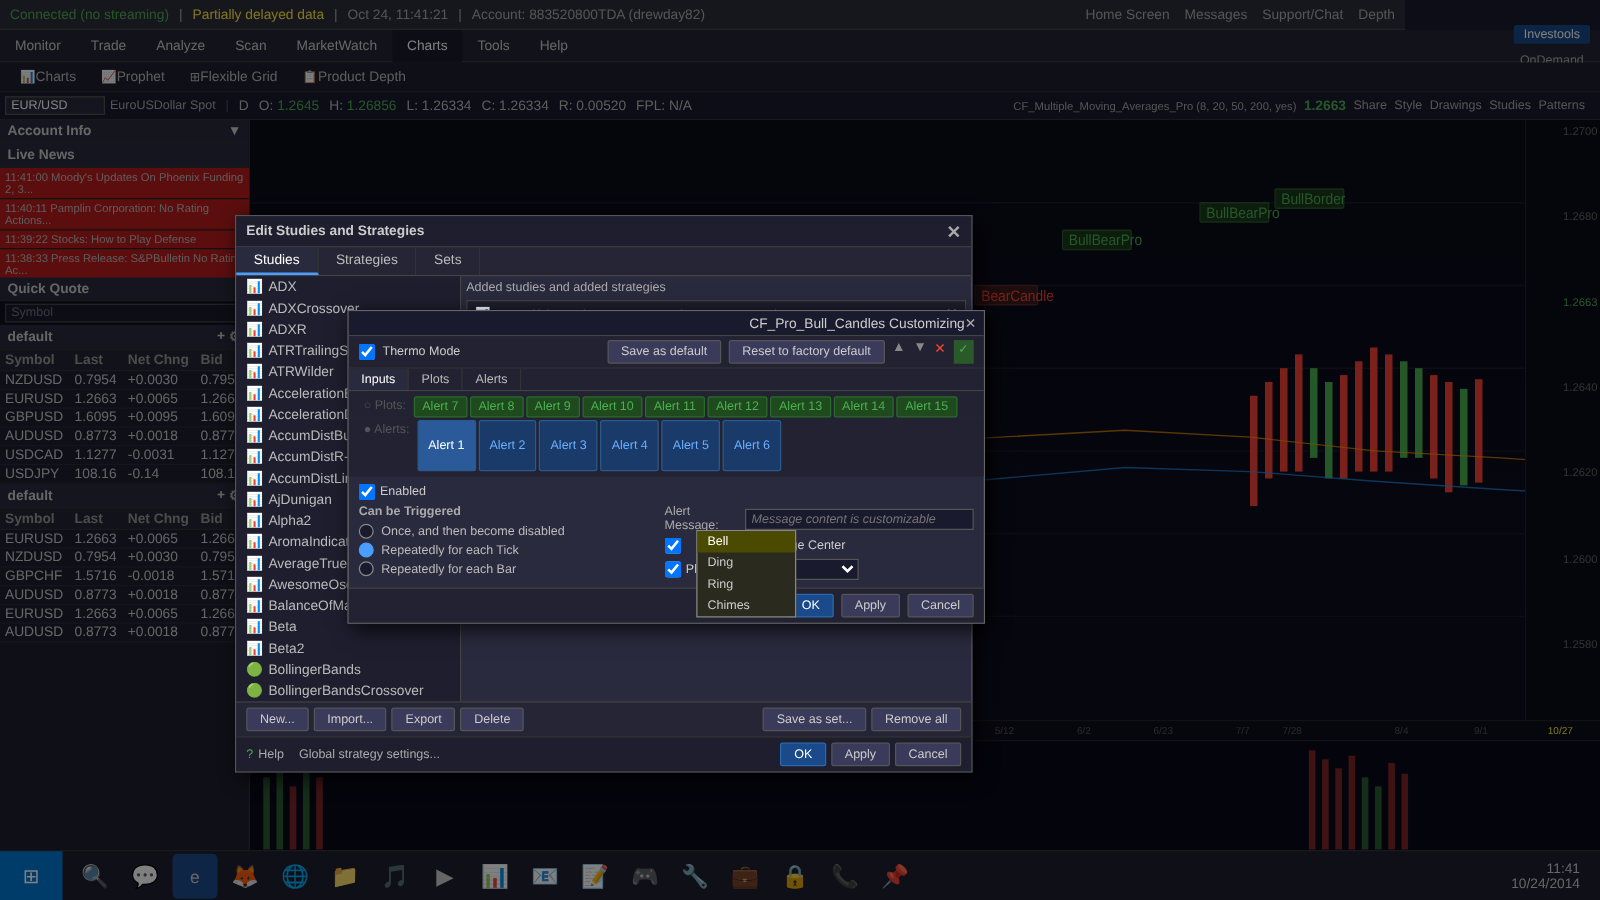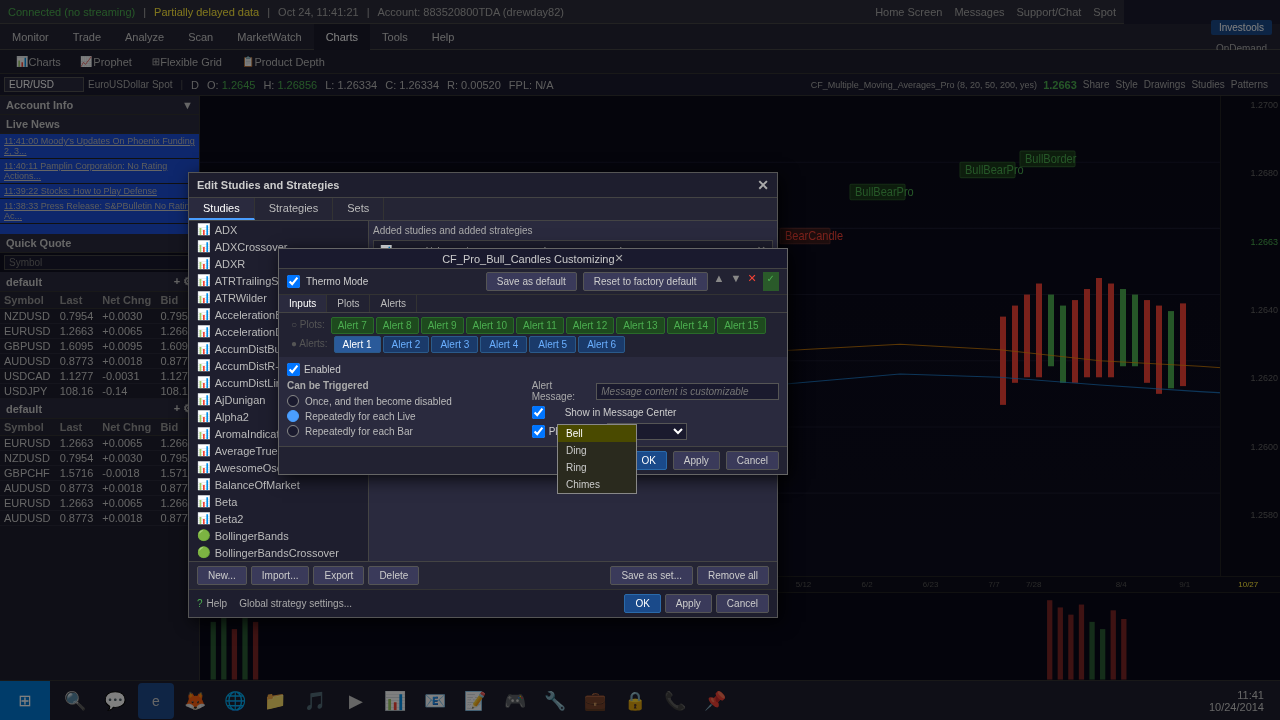--- a/index.html
+++ b/index.html
@@ -59,30 +59,30 @@
     .dialog-list-item { padding: 2px 8px; color: #bbb; cursor: pointer; font-size: 10px; display: flex; align-items: center; gap: 4px; }
     .dialog-right { flex: 1; padding: 4px; }
     .study-entry { background: #1e1e2e; border: 1px solid #444; padding: 3px 6px; margin-bottom: 2px; display: flex; align-items: center; gap: 4px; font-size: 10px; color: #bbb; }
     .study-entry.selected { background: #2a3a5e; border-color: #4a7eff; }
     .dialog-footer { display: flex; justify-content: space-between; align-items: center; padding: 4px 8px; background: #252535; border-top: 1px solid #444; }
     .btn { padding: 3px 10px; background: #3a3a5a; color: #ccc; border: 1px solid #555; cursor: pointer; font-size: 10px; border-radius: 2px; }
     .btn-blue { background: #1a4a8a; border-color: #2a6aaa; color: #fff; }
 
     
     .sub-dialog { position: absolute; top: 246px; left: 280px; width: 510px; background: #2a2a3e; border: 1px solid #666; box-shadow: 4px 4px 16px rgba(0,0,0,0.8); z-index: 400; }
-    .sub-dialog-title { background: #1a1a2e; padding: 3px 6px; color: #ccc; font-size: 10px; display: flex; justify-content: center; align-items: center; border-bottom: 1px solid #444; }
+    .sub-dialog-title { background: #1a1a2e; padding: 3px 6px; color: #ccc; font-size: 10px; display: flex; justify-content: flex-end; align-items: center; border-bottom: 1px solid #444; }
     .sub-dialog-tabs { display: flex; background: #222232; border-bottom: 1px solid #444; }
     .sd-tab { padding: 3px 10px; color: #bbb; cursor: pointer; font-size: 10px; border-right: 1px solid #333; }
     .sd-tab.active { background: #2a2a3e; color: #fff; }
     .sd-body { padding: 6px 8px; }
     .sd-two-col { display: flex; gap: 12px; }
     .sd-col { flex: 1; }
     .sd-col-label { color: #aaa; font-size: 10px; margin-bottom: 4px; font-weight: bold; }
     .alert-tab { padding: 2px 6px; background: #1e4a1e; color: #4caf50; border: 1px solid #2a6a2a; cursor: pointer; font-size: 10px; border-radius: 2px; }
-    .alert-main-tab { padding: 2px 8px; background: #1a3a6a; color: #6aafff; border: 1px solid #2a5a8a; cursor: pointer; font-size: 10px; border-radius: 2px; }
+    .alert-main-tab { padding: 14px 8px; background: #1a3a6a; color: #6aafff; border: 1px solid #2a5a8a; cursor: pointer; font-size: 10px; border-radius: 2px; }
     .alert-main-tab.active { background: #2a5a9a; color: #fff; }
     .trigger-row { display: flex; align-items: center; gap: 6px; margin-bottom: 3px; }
     .radio-btn { width: 12px; height: 12px; border-radius: 50%; border: 1px solid #888; background: #1a1a2e; display: inline-block; cursor: pointer; }
     .radio-btn.checked { border-color: #4a9eff; background: #4a9eff; }
     .trigger-label { color: #bbb; font-size: 10px; }
     .msg-input { background: #1a1a2e; border: 1px solid #555; color: #999; padding: 2px 4px; font-size: 10px; width: 200px; font-style: italic; }
     .sound-select { background: #1a1a2e; border: 1px solid #555; color: #fff; padding: 1px 2px; font-size: 10px; width: 80px; }
     
     .sound-dropdown { position: absolute; top: 422px; left: 560px; width: 80px; background: #2a2a1e; border: 1px solid #888; z-index: 500; }
     .sound-dropdown-item { padding: 3px 8px; color: #ccc; font-size: 10px; cursor: pointer; }
@@ -118,21 +118,21 @@
     <span class="status-yellow">Partially delayed data</span>
     <span>|</span>
     <span>Oct 24, 11:41:21</span>
     <span>|</span>
     <span>Account: 883520800TDA (drewday82)</span>
   </div>
   <div class="topbar-right">
     <span>Home Screen</span>
     <span>Messages</span>
     <span>Support/Chat</span>
-    <span>Spot</span>
+    <span>Depth</span>
   </div>
 </div>
 
 <div class="main-nav">
   <div class="nav-btn">Monitor</div>
   <div class="nav-btn">Trade</div>
   <div class="nav-btn">Analyze</div>
   <div class="nav-btn">Scan</div>
   <div class="nav-btn">MarketWatch</div>
   <div class="nav-btn active">Charts</div>
@@ -176,21 +176,21 @@
 </div>
 
 <div class="side-panel">
   <div class="panel-header">
     <span>Account Info</span>
     <span>▼</span>
   </div>
   <div class="panel-header">
     <span>Live News</span>
   </div>
-  <div style="height:100px; overflow-y:auto; background:#1d4ed8;text-decoration:underline;">
+  <div style="height:88px; overflow-y:auto; background:#b91c1c;">
     <div style="padding:2px 4px;color:#bbb;font-size:9px;border-bottom:1px solid #222;">11:41:00 Moody's Updates On Phoenix Funding 2, 3...</div>
     <div style="padding:2px 4px;color:#bbb;font-size:9px;border-bottom:1px solid #222;">11:40:11 Pamplin Corporation: No Rating Actions...</div>
     <div style="padding:2px 4px;color:#bbb;font-size:9px;border-bottom:1px solid #222;">11:39:22 Stocks: How to Play Defense</div>
     <div style="padding:2px 4px;color:#bbb;font-size:9px;border-bottom:1px solid #222;">11:38:33 Press Release: S&amp;PBulletin No Rating Ac...</div>
 
   </div>
   <div class="panel-header">
     <span>Quick Quote</span>
   </div>
   <div style="padding:2px 4px; background:#111120;">
@@ -622,21 +622,21 @@
     <div class="sd-two-col">
 
       <div class="sd-col">
         <div class="sd-col-label">Can be Triggered</div>
         <div class="trigger-row">
           <span class="radio-btn"></span>
           <span class="trigger-label">Once, and then become disabled</span>
         </div>
         <div class="trigger-row">
           <span class="radio-btn checked"></span>
-          <span class="trigger-label">Repeatedly for each Live</span>
+          <span class="trigger-label">Repeatedly for each Tick</span>
         </div>
         <div class="trigger-row">
           <span class="radio-btn"></span>
           <span class="trigger-label">Repeatedly for each Bar</span>
         </div>
       </div>
 
       <div class="sd-col">
         <div style="display:flex;align-items:center;gap:4px;margin-bottom:4px;">
           <span style="color:#aaa;font-size:10px;">Alert Message:</span>

